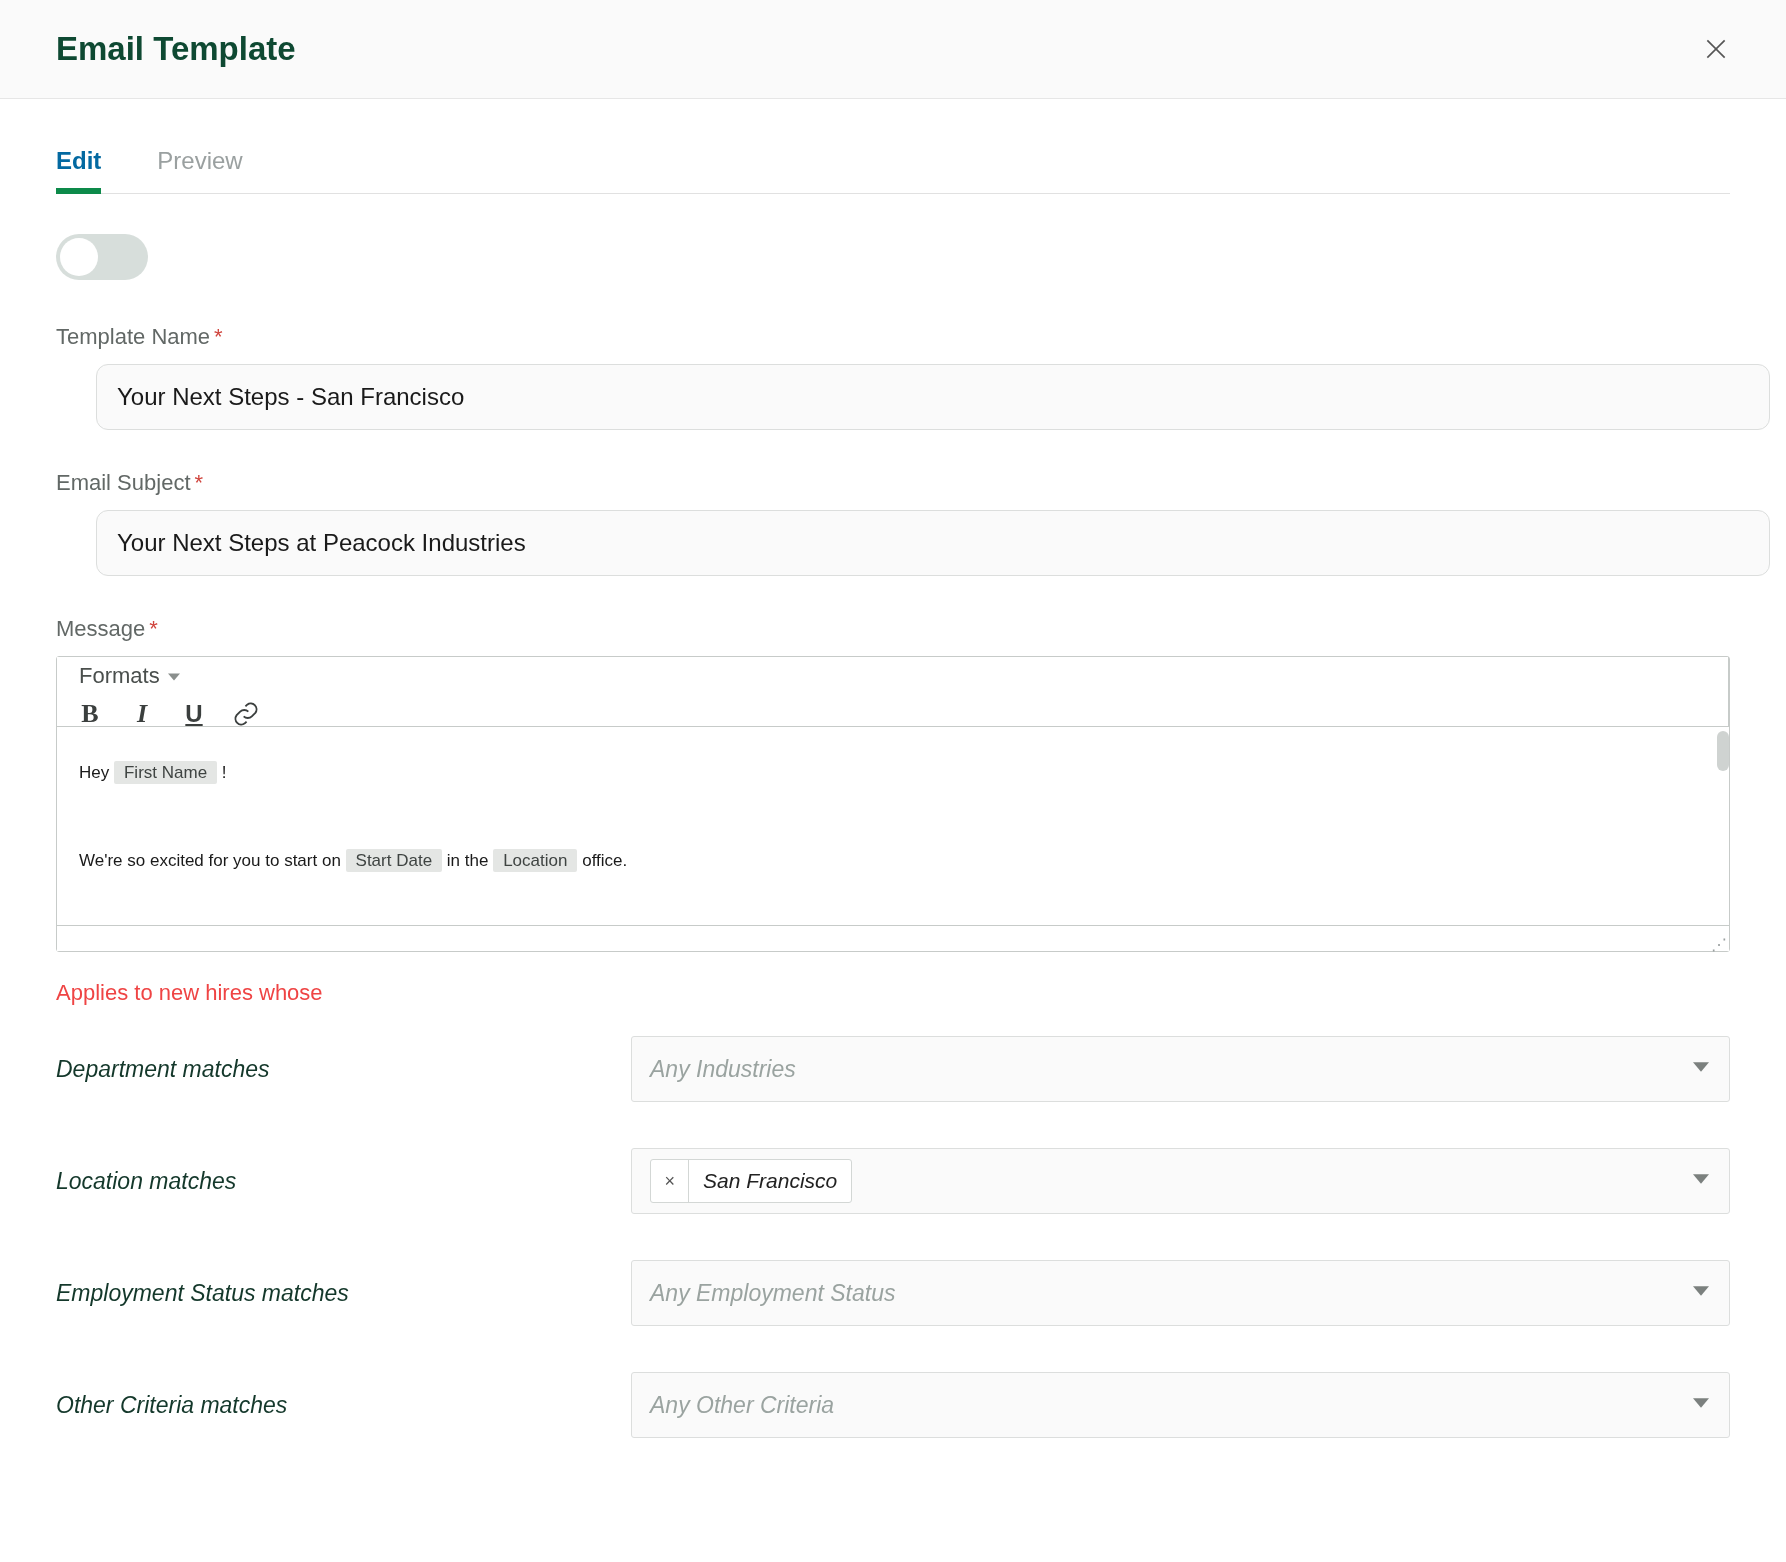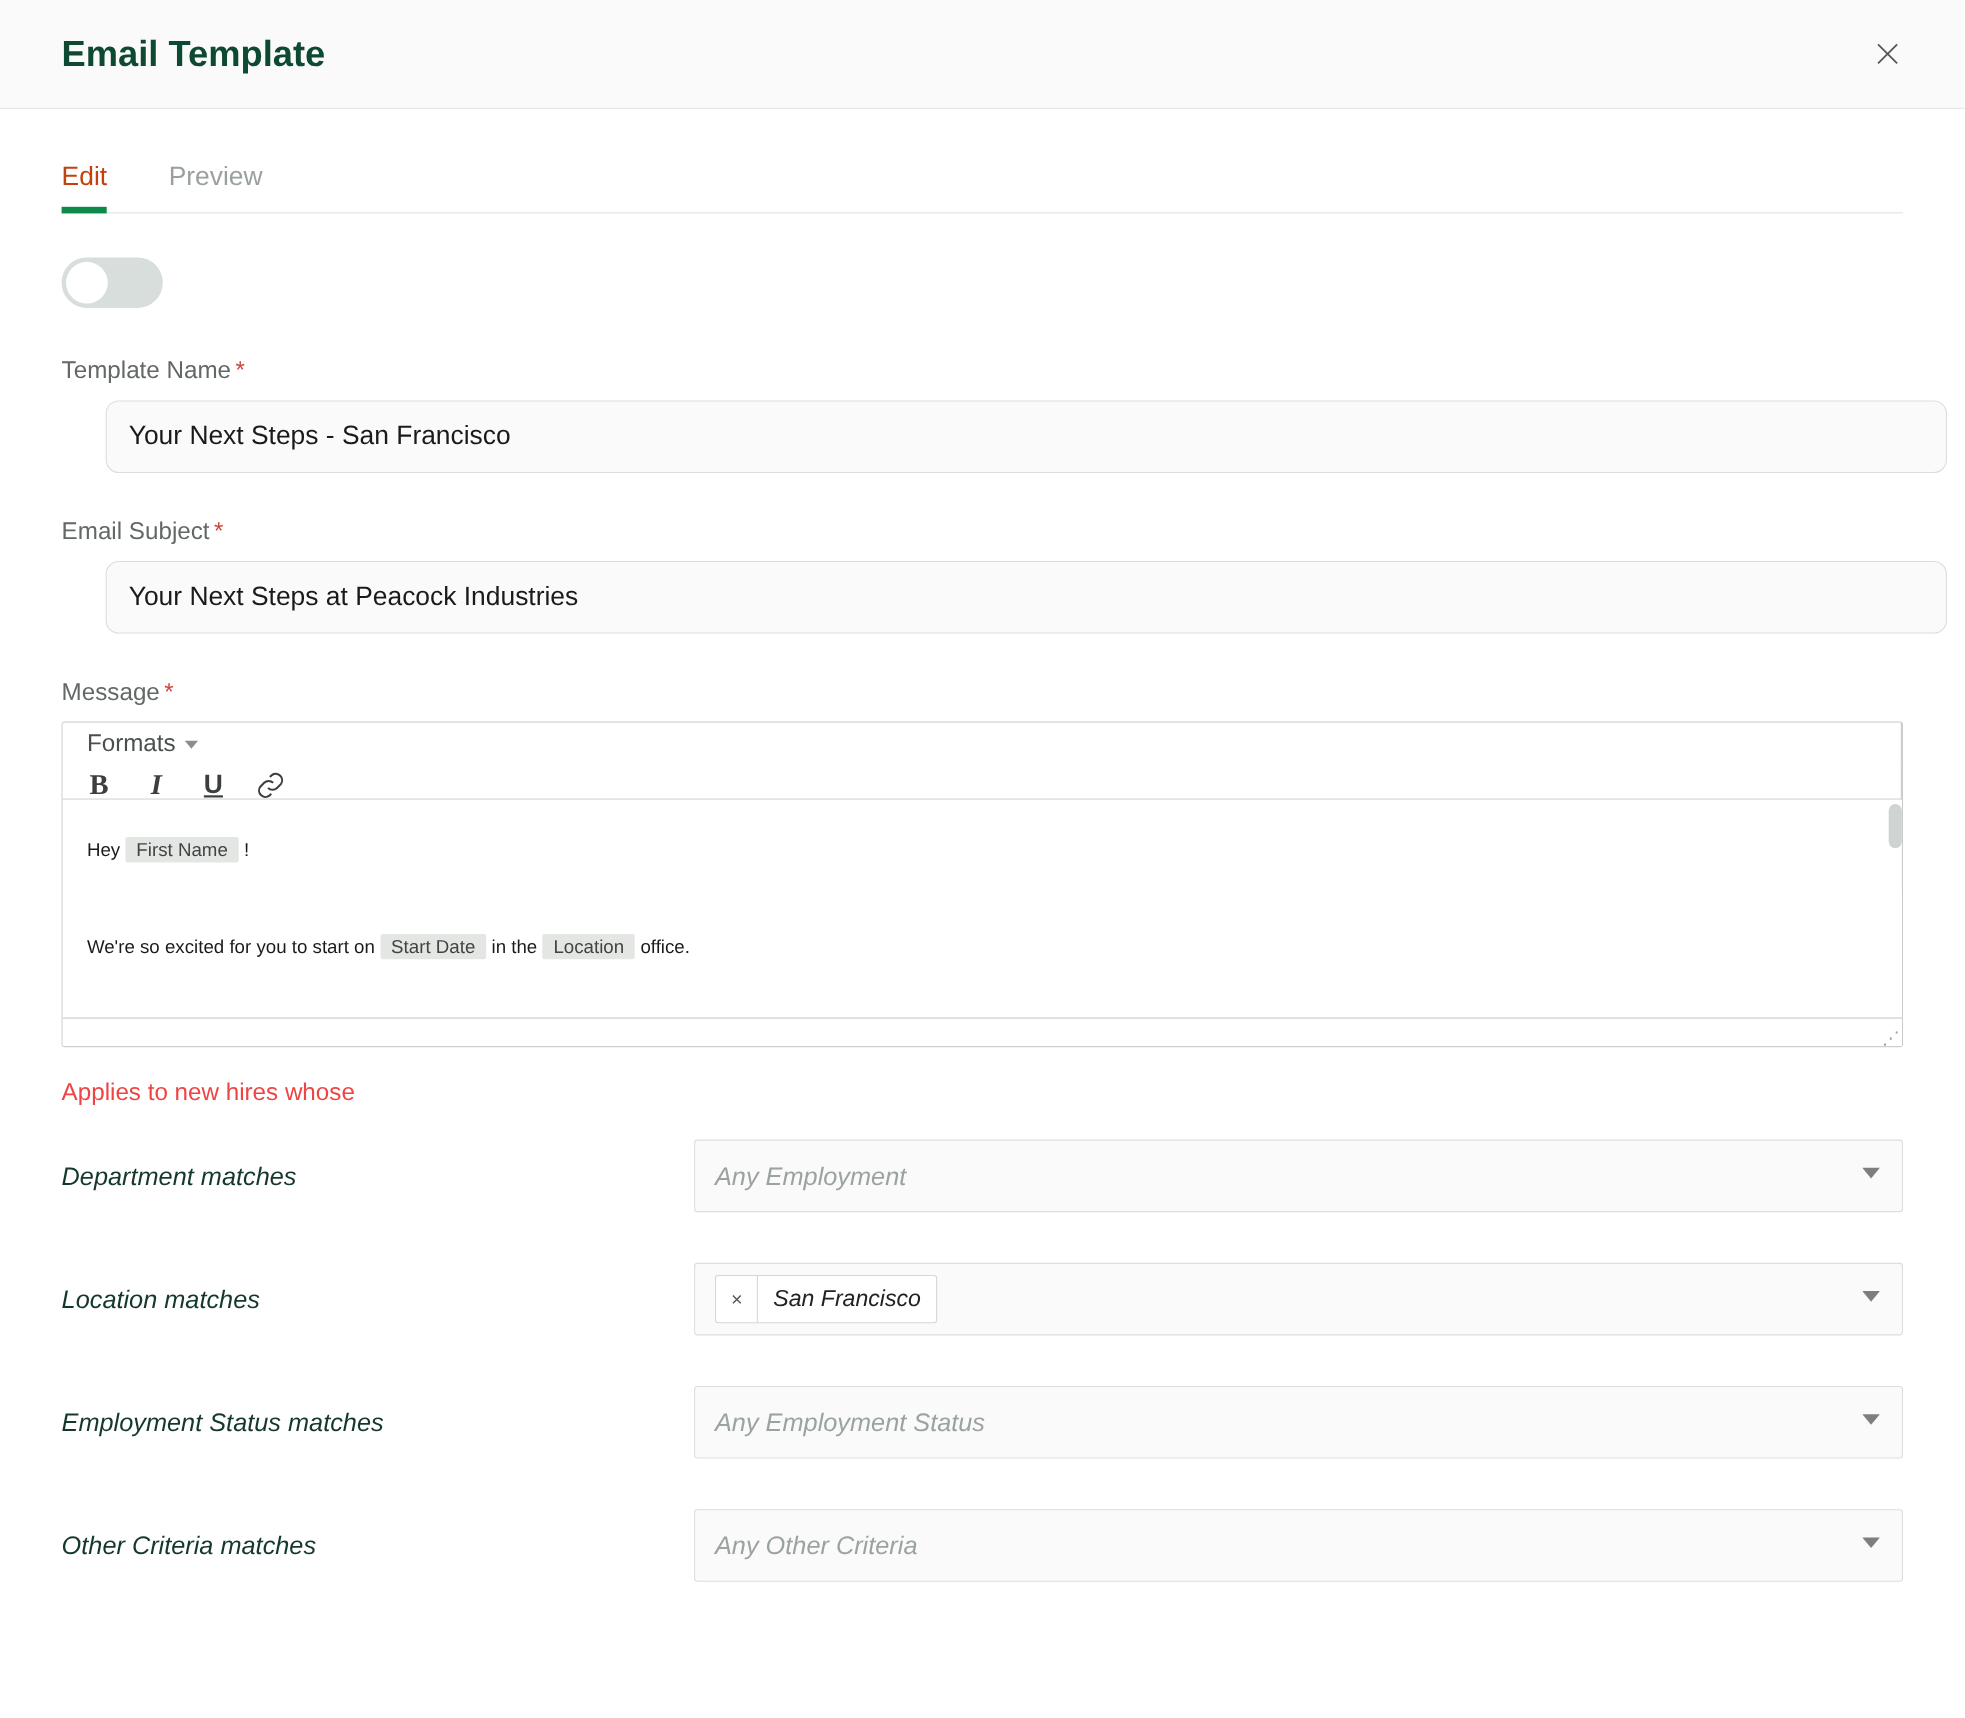--- a/index.html
+++ b/index.html
@@ -48,22 +48,22 @@
   }
   .tab {
     font-size: 24px;
     padding-bottom: 18px;
     cursor: pointer;
     color: #9aa0a0;
     font-weight: 500;
     position: relative;
   }
   .tab.active {
-    color: #c2410c;
-    font-weight: 400;
+    color: #0369a1;
+    font-weight: 700;
   }
   .tab.active::after {
     content: "";
     position: absolute;
     left: 0;
     right: 0;
     bottom: -1px;
     height: 6px;
     background: #0d8a4a;
   }
@@ -398,21 +398,21 @@
     <div class="editor-resize">
       <div class="resize-grip">⋰</div>
     </div>
   </div>
 
   <div class="applies-label">Applies to new hires whose</div>
 
   <div class="criteria-row">
     <div class="criteria-label">Department matches</div>
     <div class="criteria-select">
-      <span class="placeholder">Any Employment</span>
+      <span class="placeholder">Any Industries</span>
       <span class="arrow"><svg viewBox="0 0 10 10">
             <path d="M0 2 L5 8 L10 2 Z"></path>
           </svg></span>
     </div>
   </div>
 
   <div class="criteria-row">
     <div class="criteria-label">Location matches</div>
     <div class="criteria-select">
       <div class="chip">

